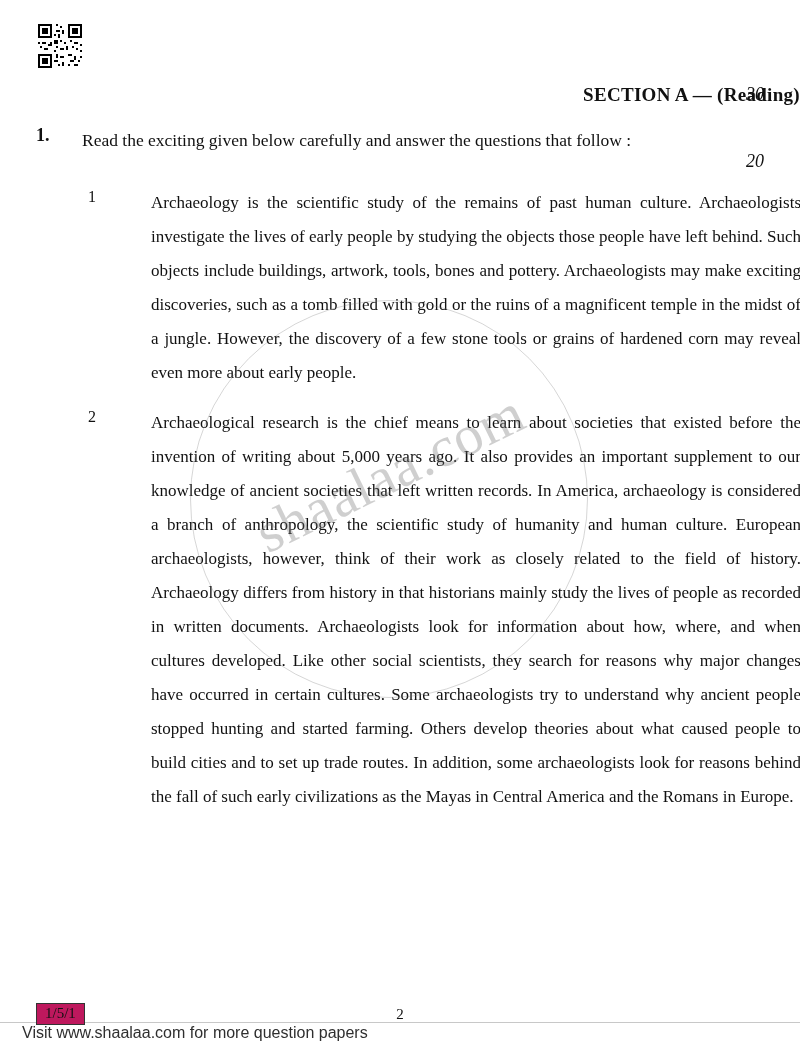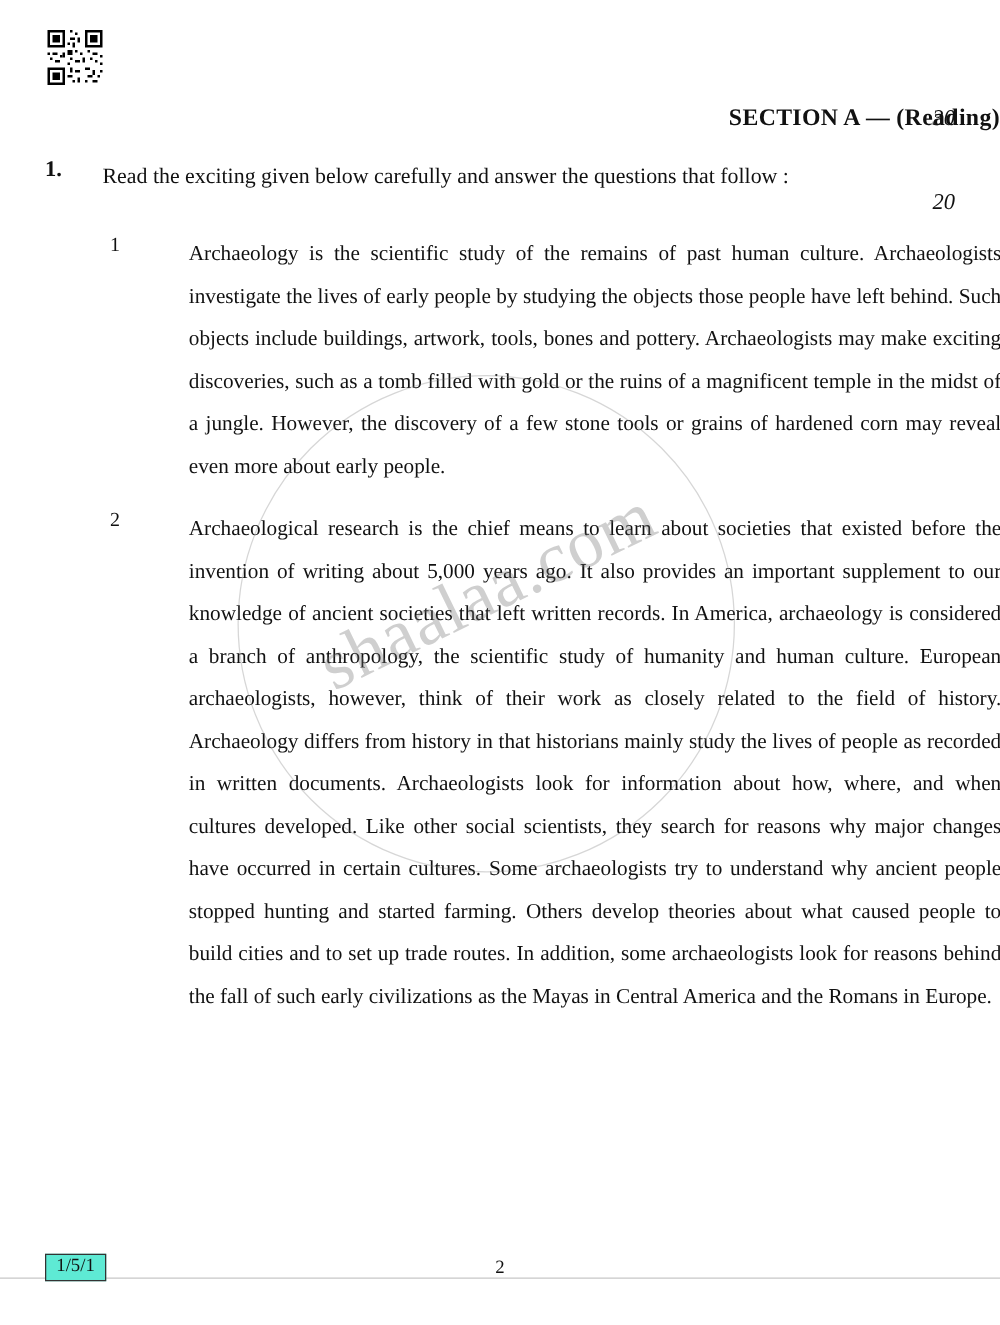--- a/index.html
+++ b/index.html
@@ -154,21 +154,21 @@
   }
 
   
   .paper-code {
     position: absolute;
     left: 36px;
     top: 1003px;
     border: 1px solid #333;
     padding: 1px 8px 2px 8px;
     font-size: 15px;
-    background: #5eead4;
+    background: #be185d;
   }
   .page-no {
     position: absolute;
     left: 0;
     top: 1006px;
     width: 800px;
     text-align: center;
     font-size: 15px;
   }
   .footer-bar {
@@ -280,14 +280,15 @@
         <div class="para-body">Archaeological research is the chief means to learn about societies that existed before the invention of writing about 5,000 years ago. It also provides an important supplement to our knowledge of ancient societies that left written records. In America, archaeology is considered a branch of anthropology, the scientific study of humanity and human culture. European archaeologists, however, think of their work as closely related to the field of history. Archaeology differs from history in that historians mainly study the lives of people as recorded in written documents. Archaeologists look for information about how, where, and when cultures developed. Like other social scientists, they search for reasons why major changes have occurred in certain cultures. Some archaeologists try to understand why ancient people stopped hunting and started farming. Others develop theories about what caused people to build cities and to set up trade routes. In addition, some archaeologists look for reasons behind the fall of such early civilizations as the Mayas in Central America and the Romans in Europe.</div>
       </div>
 
     </div>
 
     <div class="paper-code">1/5/1</div>
     <div class="page-no">2</div>
   </div>
 
   <div class="footer-bar"></div>
+  <div class="footer-text">Visit www.shaalaa.com for more question papers</div>
 
 </div>
 
 </body></html>

